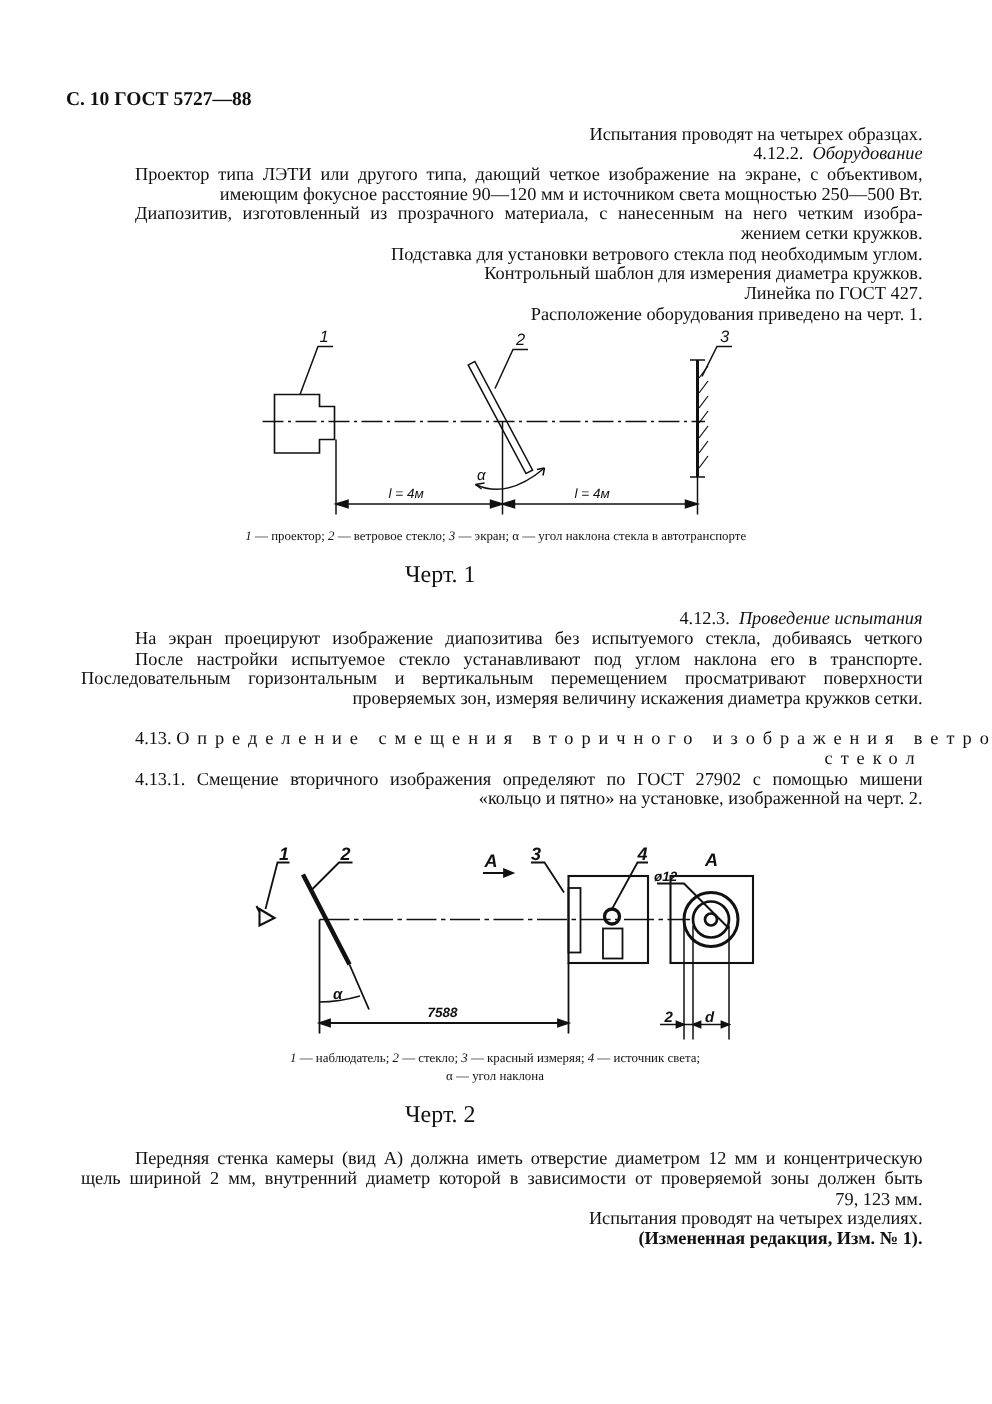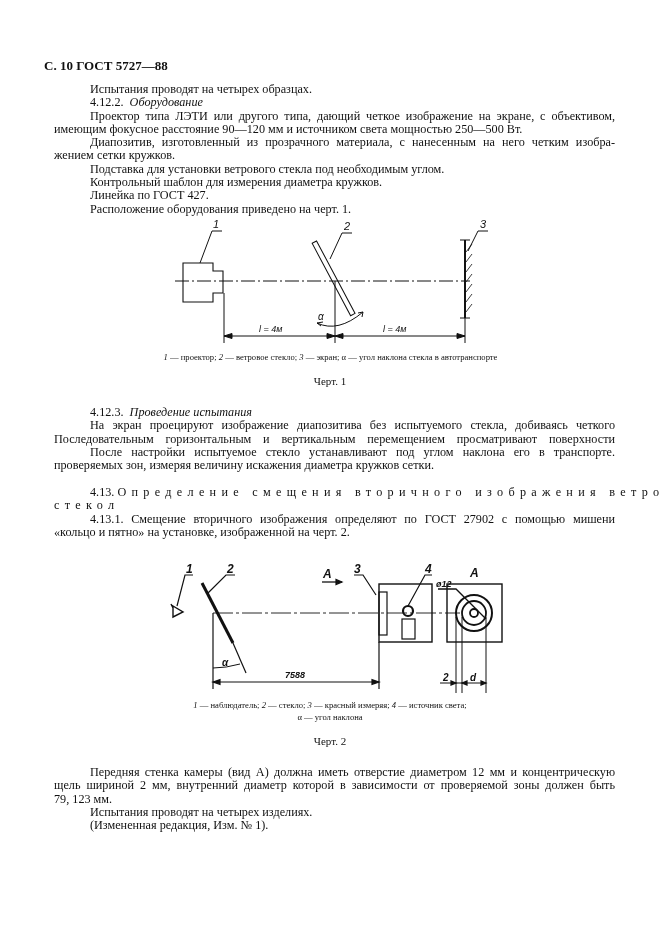--- a/index.html
+++ b/index.html
@@ -1,29 +1,29 @@
 <!DOCTYPE html>
 <html><head>
 <meta charset="utf-8">
 <style>
   html, body { margin: 0; padding: 0; background: #ffffff; }
   body { width: 661px; height: 936px; position: relative; overflow: hidden;
          font-family: "Liberation Serif", "DejaVu Serif", serif; color: #111; }
   .abs { position: absolute; }
   .hdr { left: 44px; top: 58px; font-size: 13px; font-weight: bold; }
   .p { position: absolute; left: 54px; width: 561px; font-size: 12.2px; line-height: 13.3px; }
-  .p .ln { display: block; white-space: nowrap; }
+  .p .ln { display: block; white-space: nowrap; text-align: right; }
   .ind { padding-left: 36px; }
   .just { text-align: justify; text-align-last: justify; display: block; white-space: normal; }
   .ital { font-style: italic; margin-top: 20px; }
   .spaced { letter-spacing: 5.3px; }
-  .bold { font-weight: normal; }
+  .bold { font-weight: bold; }
   .cap { position: absolute; font-size: 8.6px; text-align: center; white-space: nowrap; }
   .cap i { font-style: italic; }
-  .fig-title { position: absolute; font-size: 11px; text-align: center; width: 120px; }
+  .fig-title { position: absolute; font-size: 16px; text-align: left; width: 120px; }
   svg text { font-family: "Liberation Sans", "DejaVu Sans", sans-serif; font-style: italic; }
 </style>
 </head>
 <body>
 
 <div class="abs hdr">С. 10 ГОСТ 5727—88</div>
 
 <div class="p" style="top:83px;">
   <span class="ln ind">Испытания проводят на четырех образцах.</span>
   <span class="ln ind"><span>4.12.2.</span>&nbsp;&nbsp;<span class="ital">Оборудование</span></span>
@@ -91,22 +91,22 @@
 </svg>
 
 <div class="cap" style="left:133px; top:352px; width:395px;">
   <i>1</i><span> — проектор; </span><i>2</i><span> — ветровое стекло; </span><i>3</i><span> — экран;   α  — угол наклона стекла в автотранспорте</span>
 </div>
 <div class="fig-title" style="left:270px; top:375px;">Черт. 1</div>
 
 <div class="p" style="top:406px;">
   <span class="ln ind"><span>4.12.3.</span>&nbsp;&nbsp;<span class="ital">Проведение испытания</span></span>
   <span class="ln ind just">На экран проецируют изображение диапозитива без испытуемого стекла, добиваясь четкого</span>
+  <span class="ln ind just">После настройки испытуемое стекло устанавливают под углом наклона его в транспорте.</span>
   <span class="ln just">Последовательным горизонтальным и вертикальным перемещением просматривают поверхности</span>
-  <span class="ln ind just">После настройки испытуемое стекло устанавливают под углом наклона его в транспорте.</span>
   <span class="ln">проверяемых зон, измеряя величину искажения диаметра кружков сетки.</span>
 </div>
 
 <div class="p" style="top:486px;">
   <span class="ln ind"><span>4.13.</span>&nbsp;<span class="spaced">Определение смещения вторичного изображения ветровых</span></span>
   <span class="ln spaced">стекол</span>
   <span class="ln ind just">4.13.1. Смещение вторичного изображения определяют по ГОСТ 27902 с помощью мишени</span>
   <span class="ln">«кольцо и пятно» на установке, изображенной на черт. 2.</span>
 </div>
 

